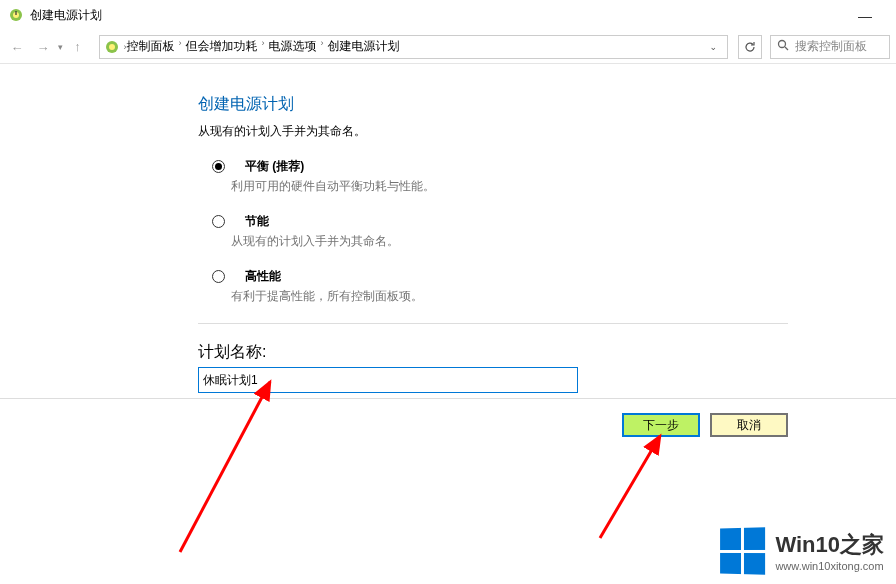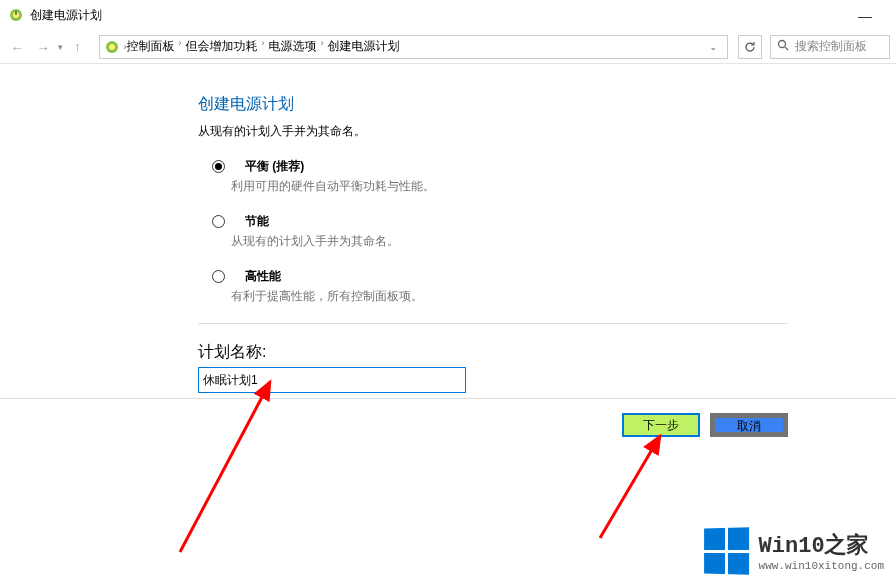--- a/index.html
+++ b/index.html
@@ -164,21 +164,21 @@
       border: none;
       border-top: 1px solid #ddd;
       margin: 12px 0 18px 0;
       width: 590px;
     }
     .plan-name-label {
       font-size: 16px;
       margin-bottom: 4px;
     }
     .plan-name-input {
-      width: 268px;
+      width: 380px;
       height: 22px;
       border: 1px solid #0078d7;
       padding: 12px 4px;
       font-size: 12px;
       font-family: Liberation Sans, sans-serif;
       outline: none;
     }
     .footer {
       position: absolute;
       left: 0;
@@ -187,42 +187,41 @@
       border-top: 1px solid #ddd;
       padding: 14px 0;
       display: flex;
       justify-content: flex-end;
       gap: 10px;
       padding-right: 108px;
     }
     .btn {
       min-width: 78px;
       height: 24px;
-      border: 5px solid #737373;
-      background: #3b82f6;
+      border: 2px solid #737373;
+      background: #fef9c3;
       font-size: 12px;
       font-family: inherit;
       cursor: pointer;
     }
     .btn.primary {
       border: 2px solid #0078d7;
       background: #bef264;
     }
     .arrow-annotation {
       position: absolute;
       pointer-events: none;
     }
     .watermark {
       position: absolute;
       right: 12px;
       bottom: 10px;
       display: flex;
       align-items: center;
       gap: 10px;
-      font-family: Liberation Mono, monospace;
     }
     .win-logo {
       width: 46px;
       height: 46px;
       display: grid;
       grid-template-columns: 1fr 1fr;
       grid-template-rows: 1fr 1fr;
       gap: 3px;
       transform: perspective(180px) rotateY(-12deg);
     }

